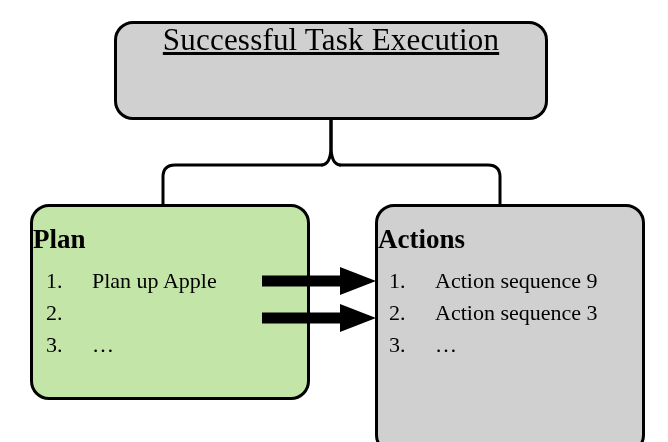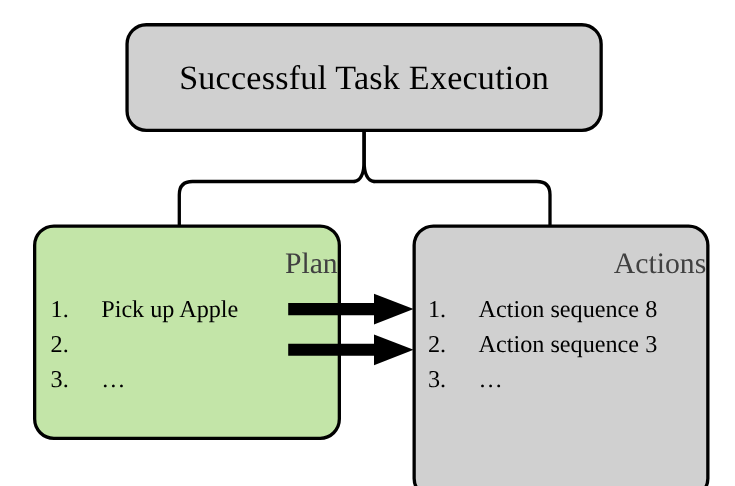--- a/index.html
+++ b/index.html
@@ -24,22 +24,22 @@
     border: 3px solid #000000;
     border-radius: 19px;
   }
   #top-node {
     left: 114px;
     top: 21px;
     width: 434px;
     height: 99px;
     background: #d0d0d0;
     display: flex;
-    align-items: center;
     justify-content: center;
+    text-decoration: underline;
   }
   #top-title {
     font-size: 31px;
     color: #000000;
     letter-spacing: 0.2px;
     line-height: 1;
   }
   #plan-node {
     left: 30px;
     top: 204px;
@@ -51,24 +51,25 @@
     left: 375px;
     top: 204px;
     width: 270px;
     height: 250px;
     background: #d0d0d0;
   }
   .node-heading {
     position: absolute;
     left: 0;
     right: 0;
-    text-align: right;
+    text-align: left;
     font-size: 27px;
-    color: #404040;
+    color: #000000;
     line-height: 1;
+    font-weight: bold;
   }
   #plan-heading { top: 19px; }
   #actions-heading { top: 19px; }
   .list {
     position: absolute;
     left: 0;
     right: 0;
   }
   #plan-list { top: 58px; }
   #actions-list { top: 58px; }
@@ -124,38 +125,38 @@
 
   <div class="node" id="top-node">
     <div id="top-title">Successful Task Execution</div>
   </div>
 
   <div class="node" id="plan-node">
     <div class="node-heading" id="plan-heading">Plan</div>
     <div class="list" id="plan-list">
       <div class="list-item">
         <span class="item-number">1.</span>
-        <span class="item-text">Pick up Apple</span>
+        <span class="item-text">Plan up Apple</span>
       </div>
       <div class="list-item">
         <span class="item-number">2.</span>
       </div>
       <div class="list-item">
         <span class="item-number">3.</span>
         <span class="item-text">…</span>
       </div>
     </div>
   </div>
 
   <div class="node" id="actions-node">
     <div class="node-heading" id="actions-heading">Actions</div>
     <div class="list" id="actions-list">
       <div class="list-item">
         <span class="item-number">1.</span>
-        <span class="item-text">Action sequence 8</span>
+        <span class="item-text">Action sequence 9</span>
       </div>
       <div class="list-item">
         <span class="item-number">2.</span>
         <span class="item-text">Action sequence 3</span>
       </div>
       <div class="list-item">
         <span class="item-number">3.</span>
         <span class="item-text">…</span>
       </div>
     </div>

